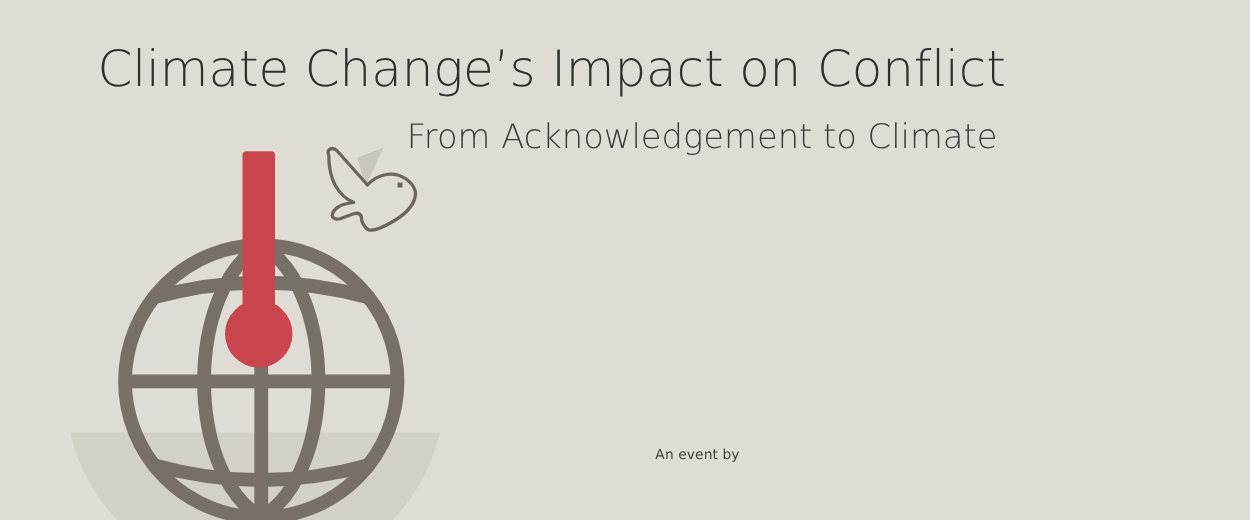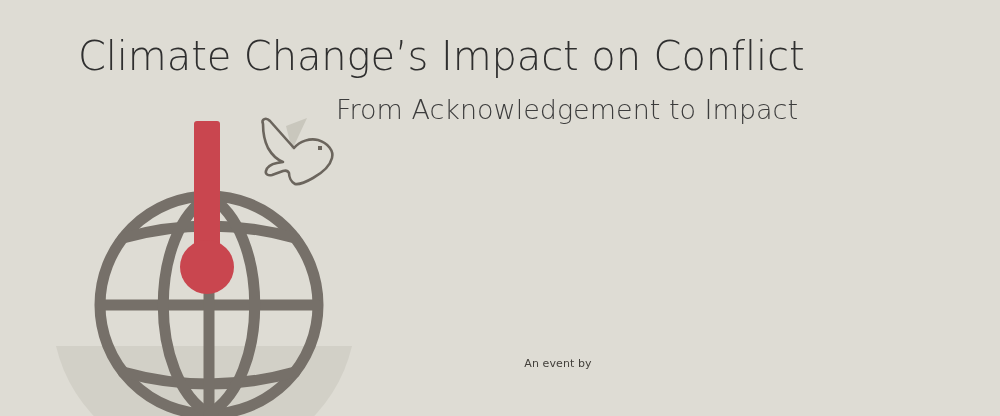--- a/index.html
+++ b/index.html
@@ -142,21 +142,21 @@
                  C 278 160 272 155 268 148
                  C 264 140 263 131 263 124 Z" fill="none" stroke="#6b655d" stroke-width="2.6" stroke-linejoin="round" stroke-linecap="round"></path>
         <rect x="318" y="146" width="4" height="4" fill="#6b655d"></rect>
       </g>
 
     </svg>
   </div>
 
   <div id="text-block">
     <h1 id="event-title">Climate Change’s Impact on Conflict</h1>
-    <h2 id="event-subtitle">From Acknowledgement to Impact</h2>
+    <h2 id="event-subtitle">From Acknowledgement to Climate</h2>
   </div>
 
   <div id="footer">
     <div id="footer-inner">
       <p id="event-by">An event by</p>
     </div>
   </div>
 
 </div>
 

